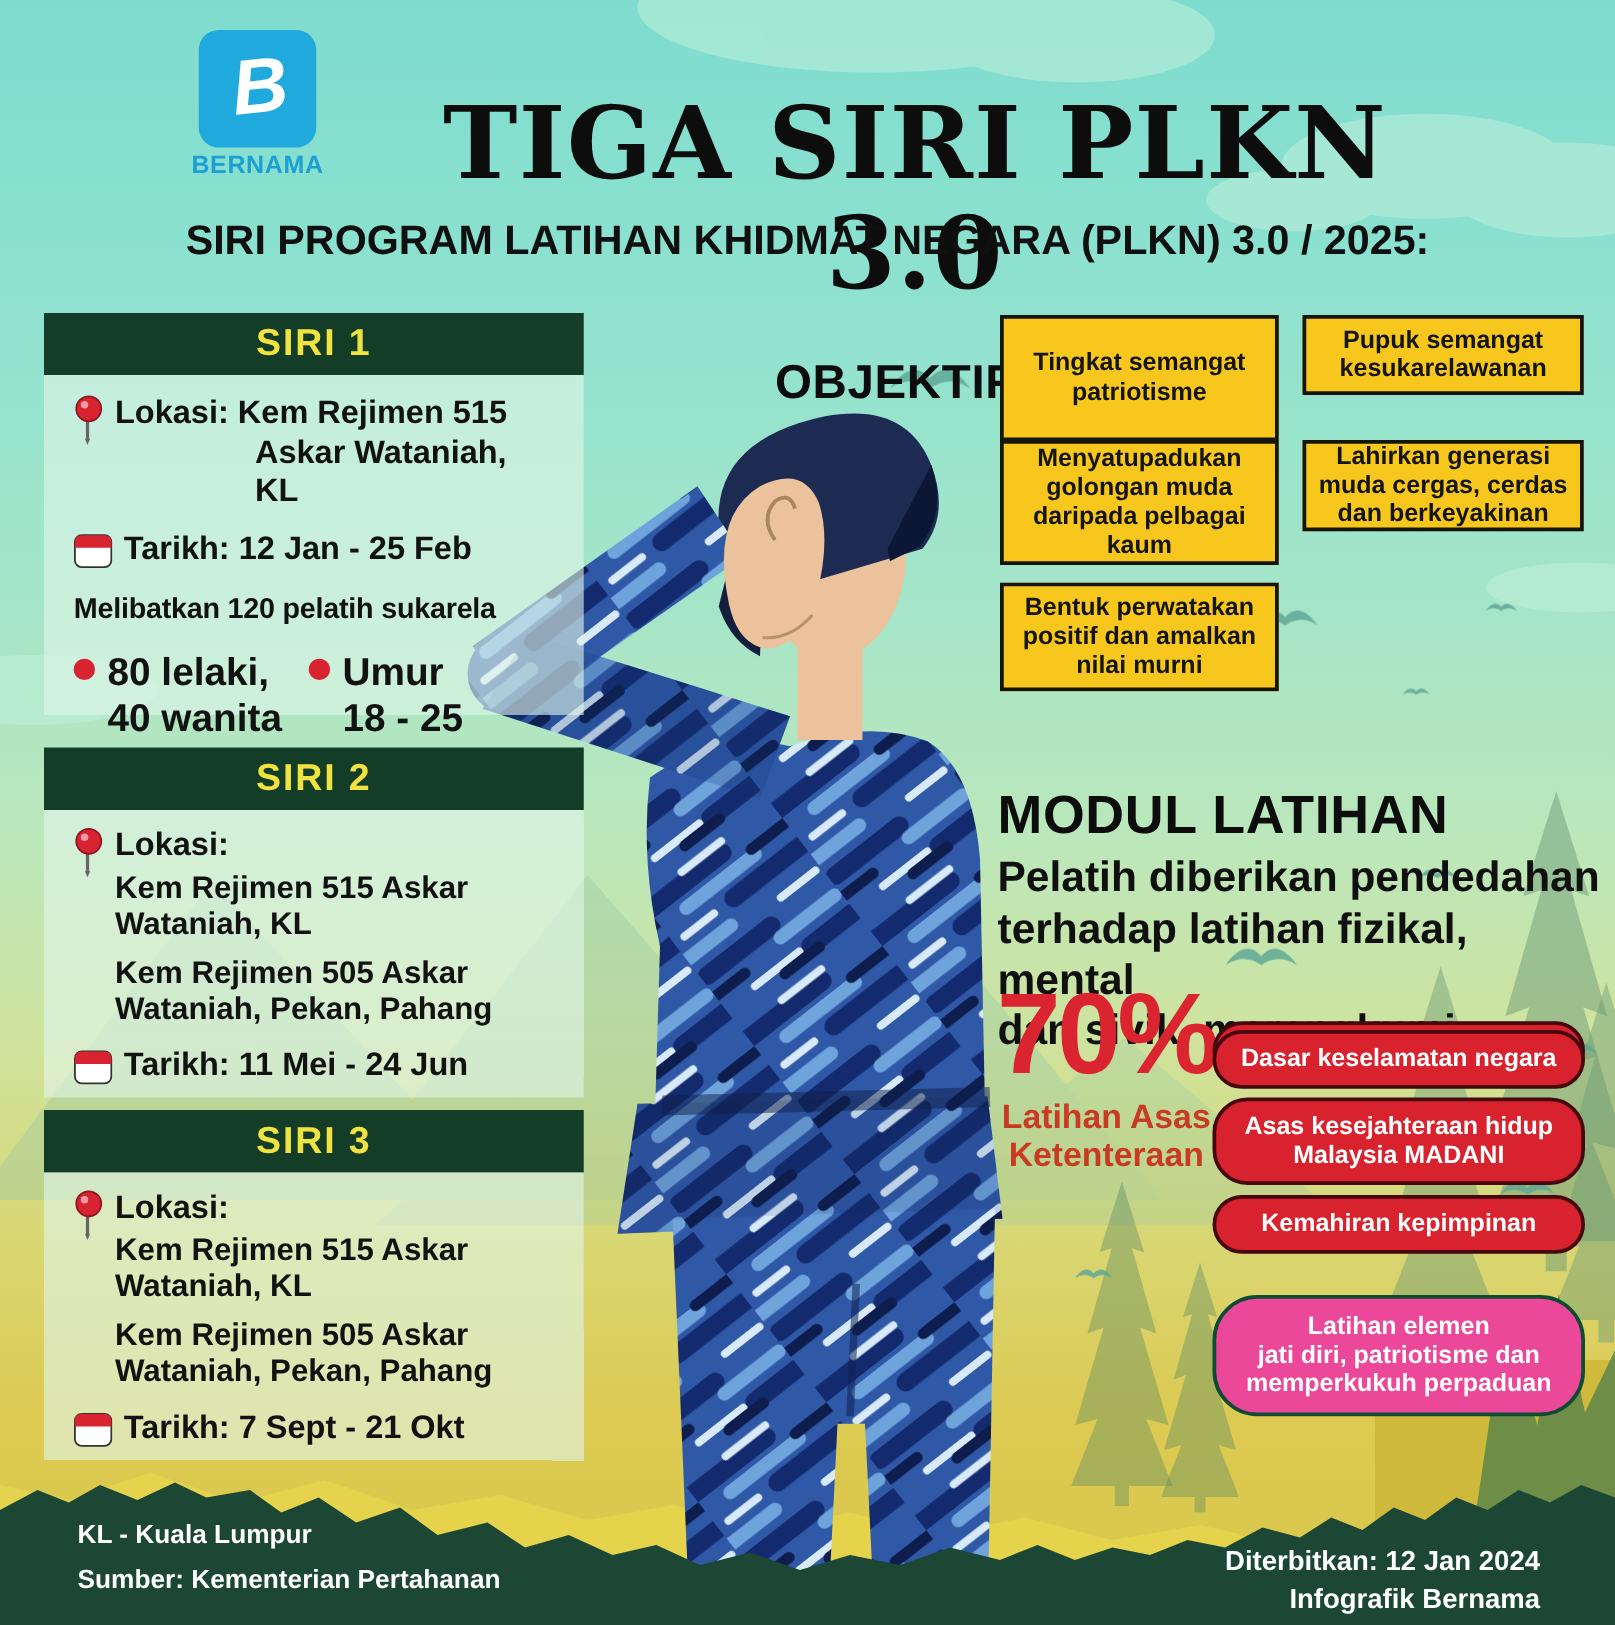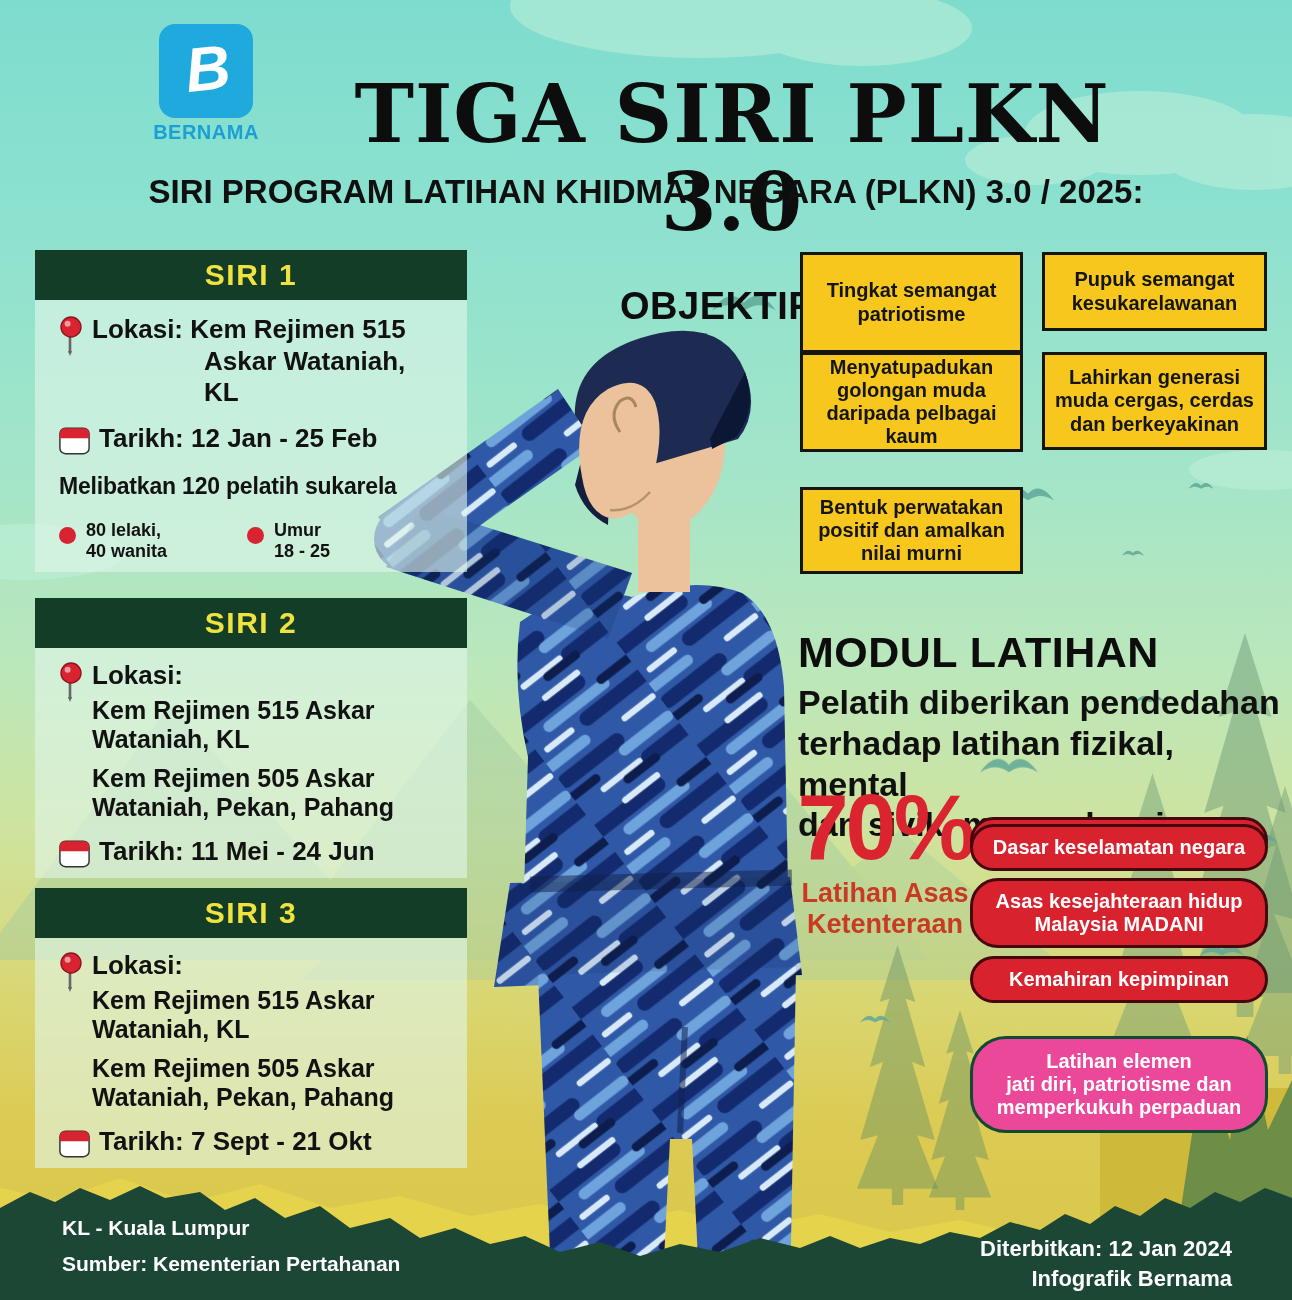--- a/index.html
+++ b/index.html
@@ -28,39 +28,39 @@
   .panel-head{height:50px;background:#143d28;display:flex;align-items:center;justify-content:center;
               color:#f1e33f;font-size:30px;font-weight:bold;letter-spacing:1.5px;}
   .panel-body{background:rgba(225,246,232,.62);padding:14px 24px 0 24px;box-sizing:border-box;}
   .p1 .panel-body{height:272px;} .p2 .panel-body,.p3 .panel-body{height:230px;padding-top:12px;}
   .row{display:flex;gap:9px;font-size:26px;font-weight:bold;line-height:1.22;}
   .row + .row{margin-top:14px;}
   .ic{flex:0 0 auto;margin-top:2px;}
   .indent{padding-left:112px;}
   .participants{margin-top:18px;font-size:23px;font-weight:bold;white-space:nowrap;letter-spacing:-.2px;}
   .bullets{display:flex;margin-top:20px;}
-  .bullet{display:flex;gap:10px;font-size:18px;font-weight:bold;line-height:1.18;}
+  .bullet{display:flex;gap:10px;font-size:31px;font-weight:bold;line-height:1.18;}
   .bullet:first-child{width:188px;}
   .dot{width:17px;height:17px;border-radius:50%;background:#d82330;margin-top:7px;flex:0 0 auto;}
   .camp{margin-top:10px;font-size:25px;font-weight:bold;line-height:1.16;}
   .camp.first{margin-top:4px;}
   .tarikh2{margin-top:13px;}
   .ml{white-space:pre-line;}
 
   
   .objektif{position:absolute;left:620px;top:253px;font-size:38px;font-weight:900;
             letter-spacing:.5px;color:#0d0d0d;}
   .ybox{position:absolute;background:#f7c71e;border:3px solid #15150f;box-sizing:border-box;
         display:flex;align-items:center;justify-content:center;text-align:center;
         font-size:20px;font-weight:bold;line-height:1.16;color:#15150f;padding:4px;}
   .b0{left:800px;top:252px;width:223px;height:101px;}
-  .b1{left:1042px;top:252px;width:225px;height:79px;}
+  .b1{left:1042px;top:252px;width:225px;height:64px;}
   .b2{left:800px;top:352px;width:223px;height:100px;}
-  .b3{left:1042px;top:352px;width:225px;height:98px;}
-  .b4{left:800px;top:466px;width:223px;height:87px;margin-top:21px;}
+  .b3{left:1042px;top:352px;width:225px;height:73px;}
+  .b4{left:800px;top:466px;width:223px;height:87px;}
 
   .modul-head{position:absolute;left:798px;top:592px;font-size:43px;font-weight:900;
               letter-spacing:.5px;color:#0d0d0d;}
   .modul-intro{position:absolute;left:798px;top:648px;width:486px;
                font-size:34px;font-weight:bold;line-height:1.2;color:#101010;}
   .pct{position:absolute;text-align:center;}
   .pct .big{font-size:92px;font-weight:800;letter-spacing:-3px;line-height:.95;}
   .pct .lab{margin-top:7px;font-size:27px;font-weight:bold;line-height:1.15;}
   .pct70{left:795px;top:784px;width:180px;}
   .pct70 .big{color:#da2430;} .pct70 .lab{color:#c93a22;}

